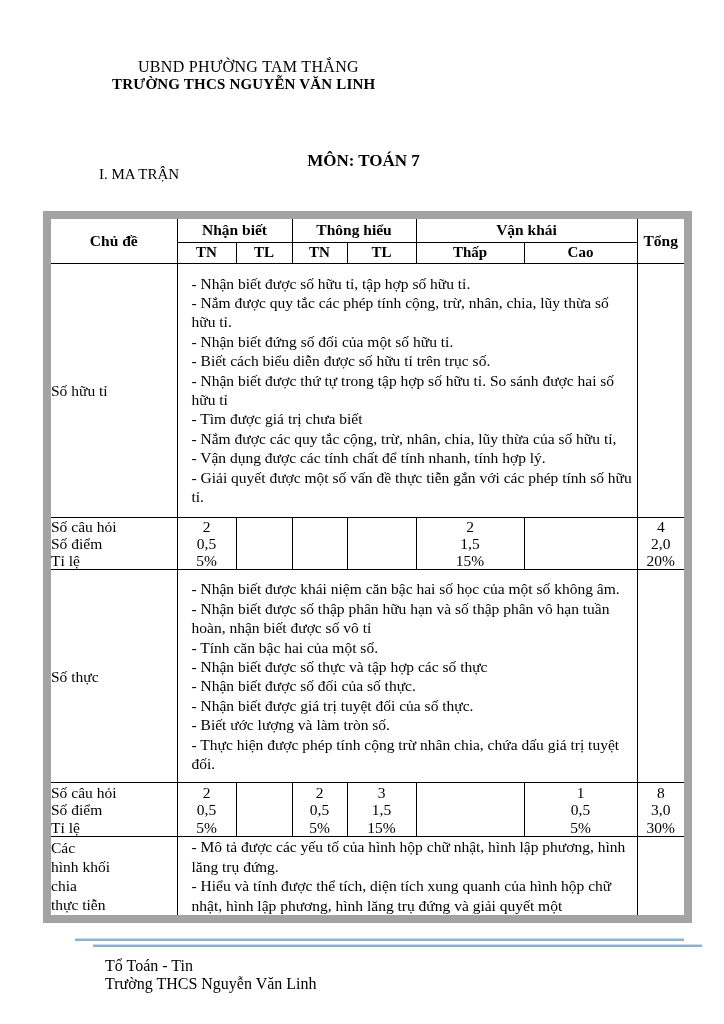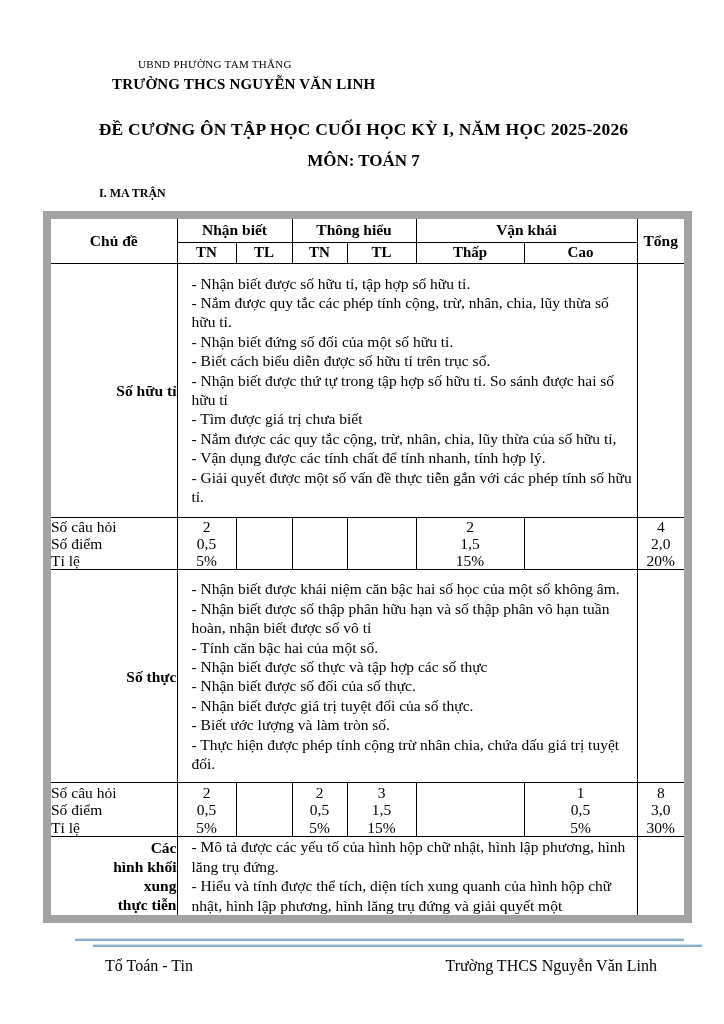--- a/index.html
+++ b/index.html
@@ -4,25 +4,25 @@
 <style>
   html,body{margin:0;padding:0;background:#ffffff;}
   .page{
     position:relative;
     width:724px;height:1024px;
     background:#ffffff;
     font-family:"Liberation Serif","DejaVu Serif",serif;
     color:#000;
     overflow:hidden;
   }
-  .org-line1{position:absolute;left:138px;top:58px;font-size:11px;letter-spacing:.3px;text-align:center;}
+  .org-line1{position:absolute;left:138px;top:58px;font-size:16px;letter-spacing:.3px;text-align:center;}
   .org-line2{position:absolute;left:112px;top:76px;font-size:15px;font-weight:bold;letter-spacing:.2px;}
   .doc-title{position:absolute;left:43px;top:119px;width:641px;text-align:center;font-size:17.5px;font-weight:bold;letter-spacing:.2px;}
   .doc-subject{position:absolute;left:43px;top:151px;width:641px;text-align:center;font-size:17px;font-weight:bold;}
-  .section-heading{position:absolute;left:99px;top:186px;font-size:12px;font-weight:bold;}
+  .section-heading{position:absolute;left:99px;top:166px;font-size:15px;font-weight:normal;}
 
   table.matrix{
     position:absolute;left:43px;top:211px;
     width:641px;
     border-collapse:collapse;
     table-layout:fixed;
     border:8px solid #a3a3a3;
   }
   table.matrix th, table.matrix td{
     border:1px solid #000;
@@ -39,41 +39,40 @@
   thead tr.h2{height:21px;}
   thead th{font-weight:bold;text-align:center;font-size:15.5px;}
   thead tr.h2 th{font-size:15px;}
 
   #matrix-body tr:nth-child(1){height:254px;}
   #matrix-body tr:nth-child(2){height:52px;}
   #matrix-body tr:nth-child(3){height:213px;}
   #matrix-body tr:nth-child(4){height:54px;}
   #matrix-body tr:nth-child(5){height:78px;}
 
-  td.topic-cell{font-weight:bold;text-align:right;line-height:19px;}
+  td.topic-cell{font-weight:normal;text-align:left;line-height:19px;}
   td.desc-cell{vertical-align:top;padding:1px 4px 0 6px;line-height:19.4px;text-align:left;}
   td.desc-cell .bullet{margin:0;padding-left:14px;}
   td.tong-cell{}
   td.stats-label{text-align:left;line-height:17.3px;font-size:15px;margin-left:40px;}
   td.stats-cell{text-align:center;vertical-align:middle;line-height:17.3px;font-size:15px;}
 
   .footer-rule{position:absolute;height:3px;background:linear-gradient(to bottom,#e6eff7,#6b9cc4 70%,#a9c8e0);}
   .rule1{left:75px;top:938px;width:609px;}
   .rule2{left:93px;top:944px;width:609px;}
-  .footer-text{position:absolute;left:105px;top:957px;width:552px;display:flex;justify-content:space-between;font-size:16px;}
+  .footer-text{position:absolute;left:105px;top:957px;width:552px;display:flex;justify-content:space-between;font-size:16px;flex-direction:column;}
 </style>
 </head>
 <body>
 
 <div class="page">
 
   <div class="org-line1">UBND PHƯỜNG TAM THẮNG</div>
   <div class="org-line2">TRƯỜNG THCS NGUYỄN VĂN LINH</div>
 
-  <div class="doc-title">ĐỀ CƯƠNG ÔN TẬP HỌC CUỐI HỌC KỲ I, NĂM HỌC 2025-2026</div>
   <div class="doc-subject">MÔN: TOÁN 7</div>
   <div class="section-heading">I. MA TRẬN</div>
 
   <table class="matrix">
     <colgroup>
       <col class="c-topic">
         <col class="c-tn1">
         <col class="c-tl1">
         <col class="c-tn2">
       <col class="c-tl2">
@@ -189,21 +188,21 @@
           <td class="stats-cell">
             <div>8</div>
             <div>3,0</div>
             <div>30%</div>
           </td>
         </tr>
         <tr class="content-row">
           <td class="topic-cell">
             <div>Các</div>
             <div>hình khối</div>
-            <div>xung</div>
+            <div>chia</div>
             <div>thực tiễn</div>
           </td>
           <td class="desc-cell" colspan="6">
             <div class="bullet">- Mô tả được các yếu tố của hình hộp chữ nhật, hình lập phương, hình lăng trụ đứng.</div>
             <div class="bullet">- Hiểu và tính được thể tích, diện tích xung quanh của hình hộp chữ nhật, hình lập phương, hình lăng trụ đứng và giải quyết một</div>
           </td>
           <td class="tong-cell"></td>
         </tr>
       </tbody>
   </table>

